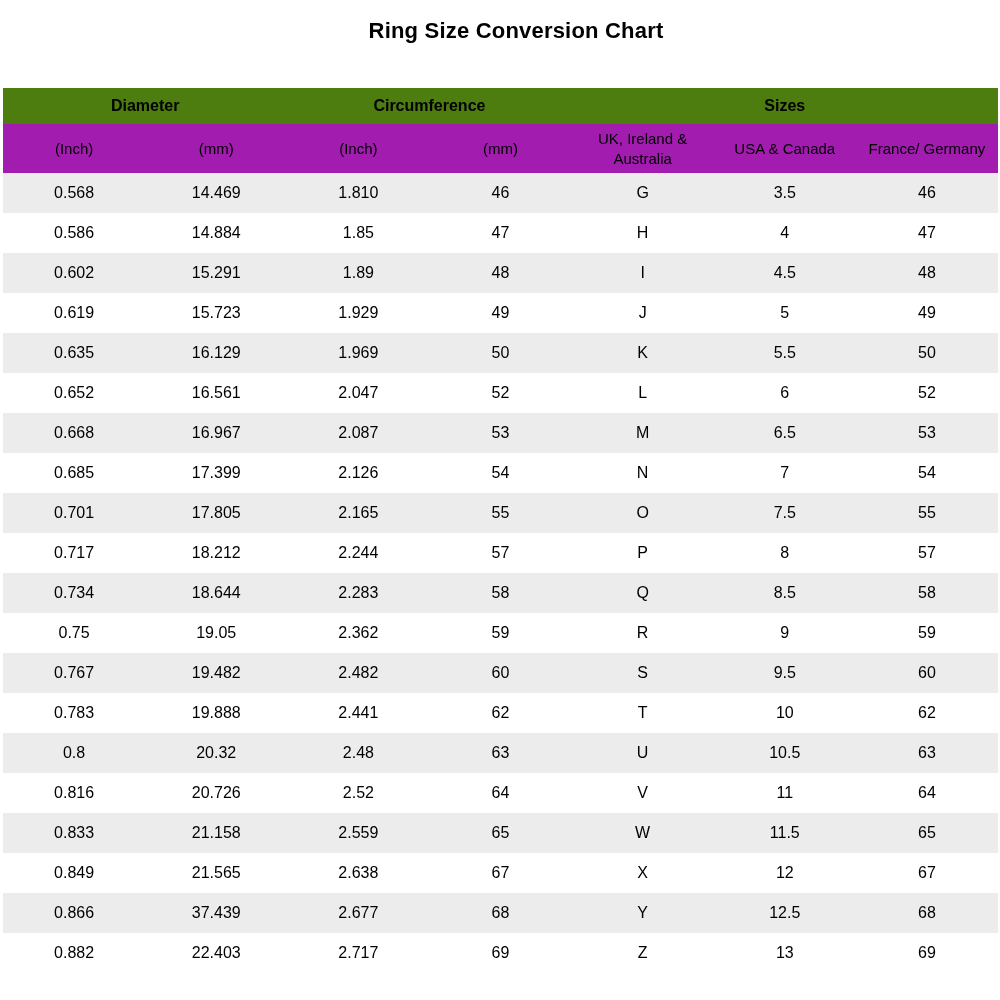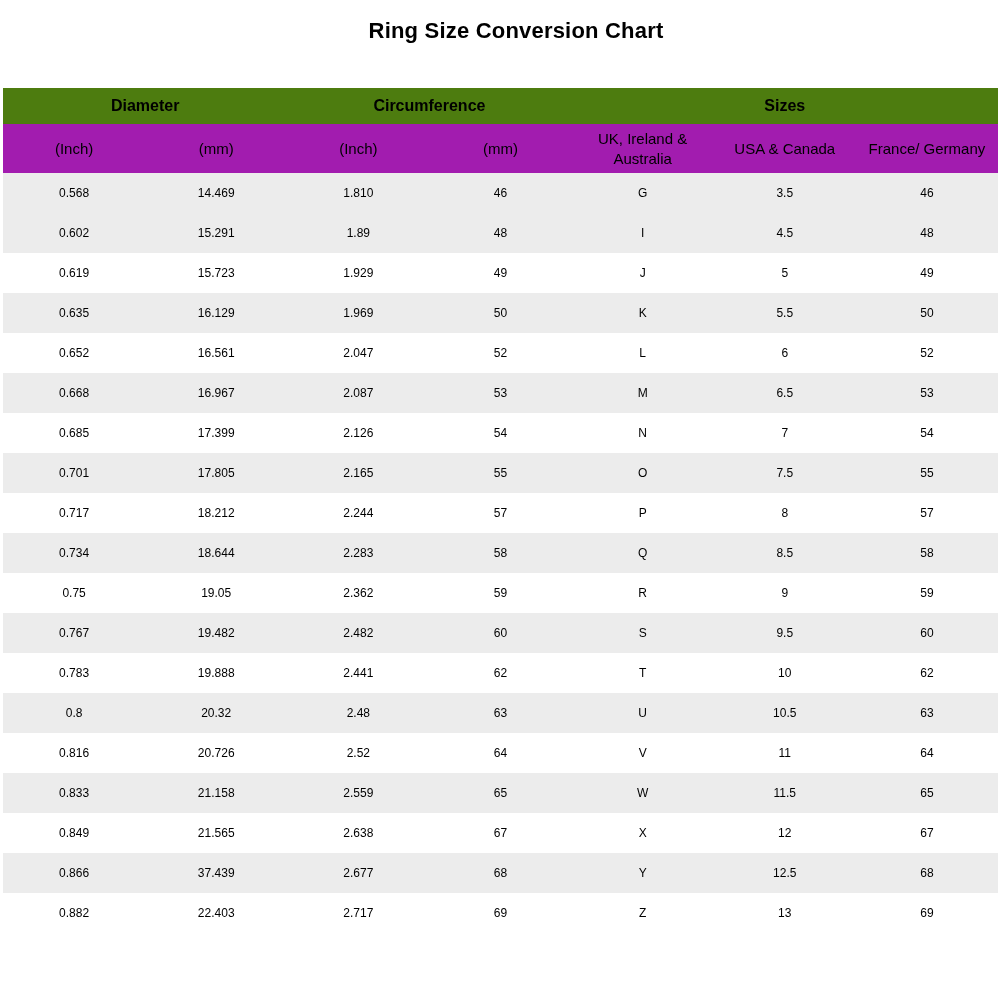--- a/index.html
+++ b/index.html
@@ -52,21 +52,21 @@
   tr.sub-row {
     height: 49px;
     background: #a21caf;
   }
   tr.sub-row td {
     font-size: 15px;
     line-height: 1.3;
   }
   tbody tr.data-row {
     height: 40px;
-    font-size: 12px;
+    font-size: 16px;
   }
   tbody tr.data-row.shade {
     background: #ececec;
   }
 </style>
 </head>
 <body>
 
 <div class="page-title">Ring Size Conversion Chart</div>
 
@@ -91,20 +91,29 @@
     <tbody>
         <tr class="data-row shade">
           <td>0.568</td>
           <td>14.469</td>
           <td>1.810</td>
           <td>46</td>
           <td>G</td>
           <td>3.5</td>
           <td>46</td>
         </tr>
+        <tr class="data-row">
+          <td>0.586</td>
+          <td>14.884</td>
+          <td>1.85</td>
+          <td>47</td>
+          <td>H</td>
+          <td>4</td>
+          <td>47</td>
+        </tr>
         <tr class="data-row shade">
           <td>0.602</td>
           <td>15.291</td>
           <td>1.89</td>
           <td>48</td>
           <td>I</td>
           <td>4.5</td>
           <td>48</td>
         </tr>
         <tr class="data-row">

